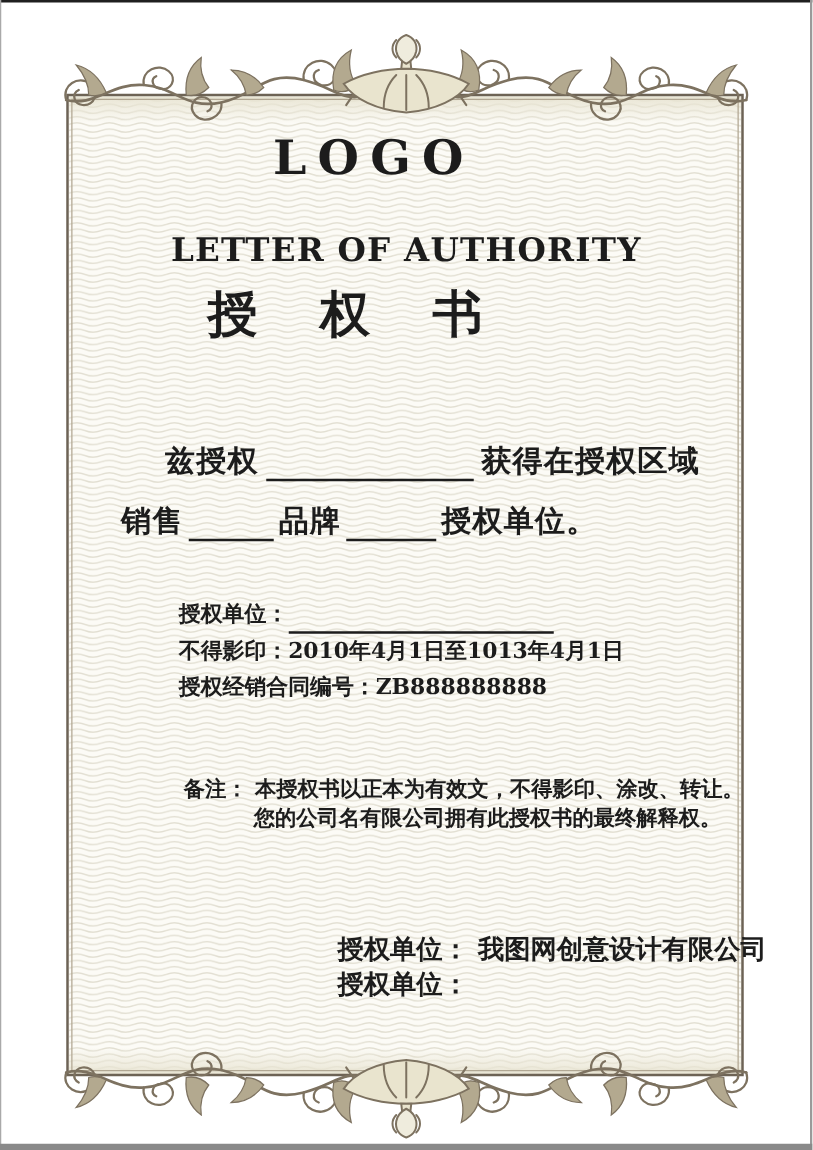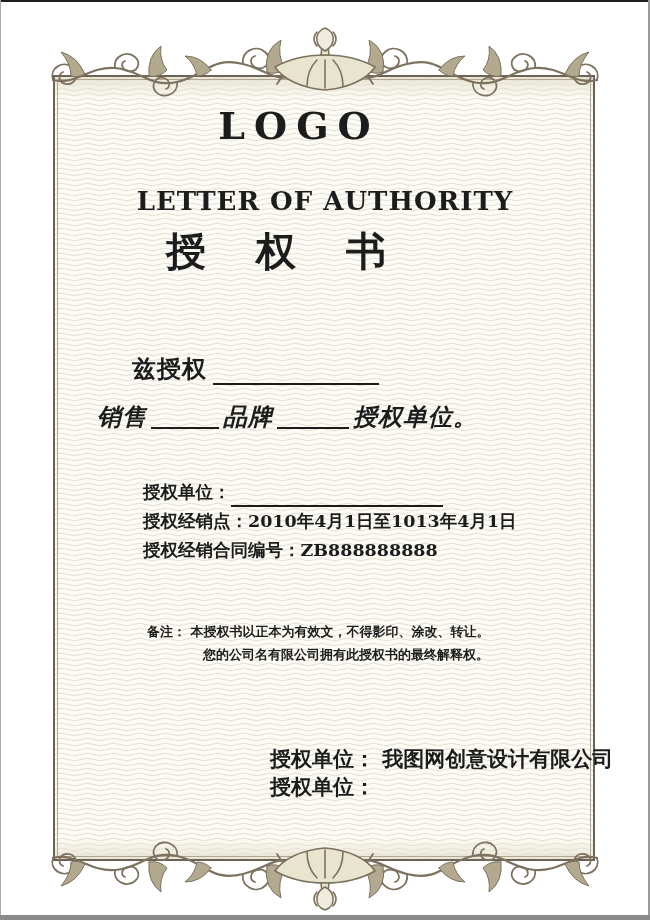--- a/index.html
+++ b/index.html
@@ -22,30 +22,30 @@
   .band{position:absolute;left:45px;width:560px;height:78px;z-index:3;pointer-events:none;}
   .band.top-band{top:26px;}
   .band.bottom-band{top:834px;transform:scaleY(-1);}
 
   .txt{position:absolute;z-index:4;font-weight:bold;white-space:nowrap;}
   .logo{left:0;top:103px;width:598px;text-align:center;font-size:38px;letter-spacing:9px;}
   .title-en{left:0;top:186px;width:650px;text-align:center;font-size:26px;letter-spacing:1px;}
   .title-zh{left:0;top:224px;width:552px;text-align:center;font-size:40px;letter-spacing:50px;text-indent:50px;}
 
   .grant-line{left:132px;top:338px;font-size:24px;display:flex;align-items:flex-end;letter-spacing:1px;margin-top:15px;}
-  .sales-line{left:97px;top:401px;font-size:24px;display:flex;align-items:flex-start;letter-spacing:1px;font-style:italic;}
+  .sales-line{left:97px;top:401px;font-size:24px;display:flex;align-items:flex-end;letter-spacing:1px;}
   .blank{display:inline-block;border-bottom:2px solid #1c1c1c;height:26px;}
   .blank.b1{width:166px;margin:0 6px;}
   .blank.b2{width:68px;margin:0 4px;}
   .blank.b3{width:72px;margin:0 4px;}
   .blank.b4{width:212px;height:18px;}
 
   .details{left:143px;top:478px;font-size:17.5px;line-height:29px;}
   .details .row{display:flex;align-items:flex-end;}
-  .notes{left:147px;top:621px;font-size:13px;line-height:22.5px;}
+  .notes{left:147px;top:621px;font-size:17px;line-height:22.5px;}
   .notes .indent{margin-left:56px;}
   .footer{left:270px;top:745px;font-size:21px;line-height:28px;}
 </style>
 </head>
 <body>
 
 <div class="edge top"></div>
 <div class="edge left"></div>
 <div class="edge right"></div>
 <div class="edge bottom"></div>
@@ -115,37 +115,38 @@
   <use href="#band"></use>
 </svg>
 
 <div class="txt logo">LOGO</div>
 <div class="txt title-en">LETTER OF AUTHORITY</div>
 <div class="txt title-zh">授权书</div>
 
 <div class="txt grant-line">
   <span>兹授权</span>
   <span class="blank b1"></span>
+  <span>获得在授权区域</span>
 </div>
 
 <div class="txt sales-line">
   <span>销售</span>
   <span class="blank b2"></span>
   <span>品牌</span>
   <span class="blank b3"></span>
   <span>授权单位。</span>
 </div>
 
 <div class="txt details">
   <div class="row">
     <span>授权单位：</span>
     <span class="blank b4"></span>
   </div>
   <div class="row">
-    <span>授权经销点：</span>
+    <span>不得影印：</span>
     <span>2010年4月1日至1013年4月1日</span>
   </div>
   <div class="row">
     <span>授权经销合同编号：</span>
     <span>ZB888888888</span>
   </div>
 </div>
 
 <div class="txt notes">
   <div>

